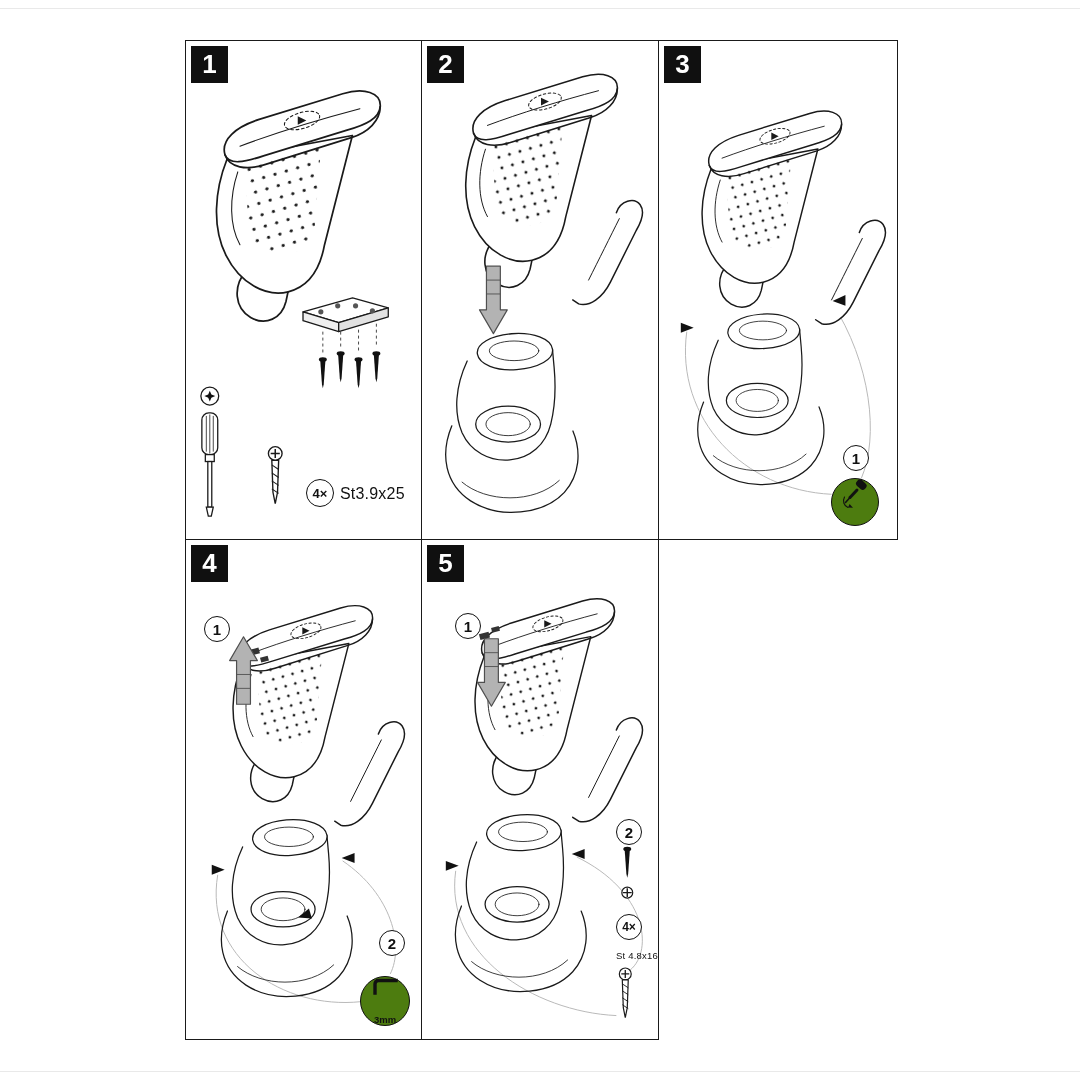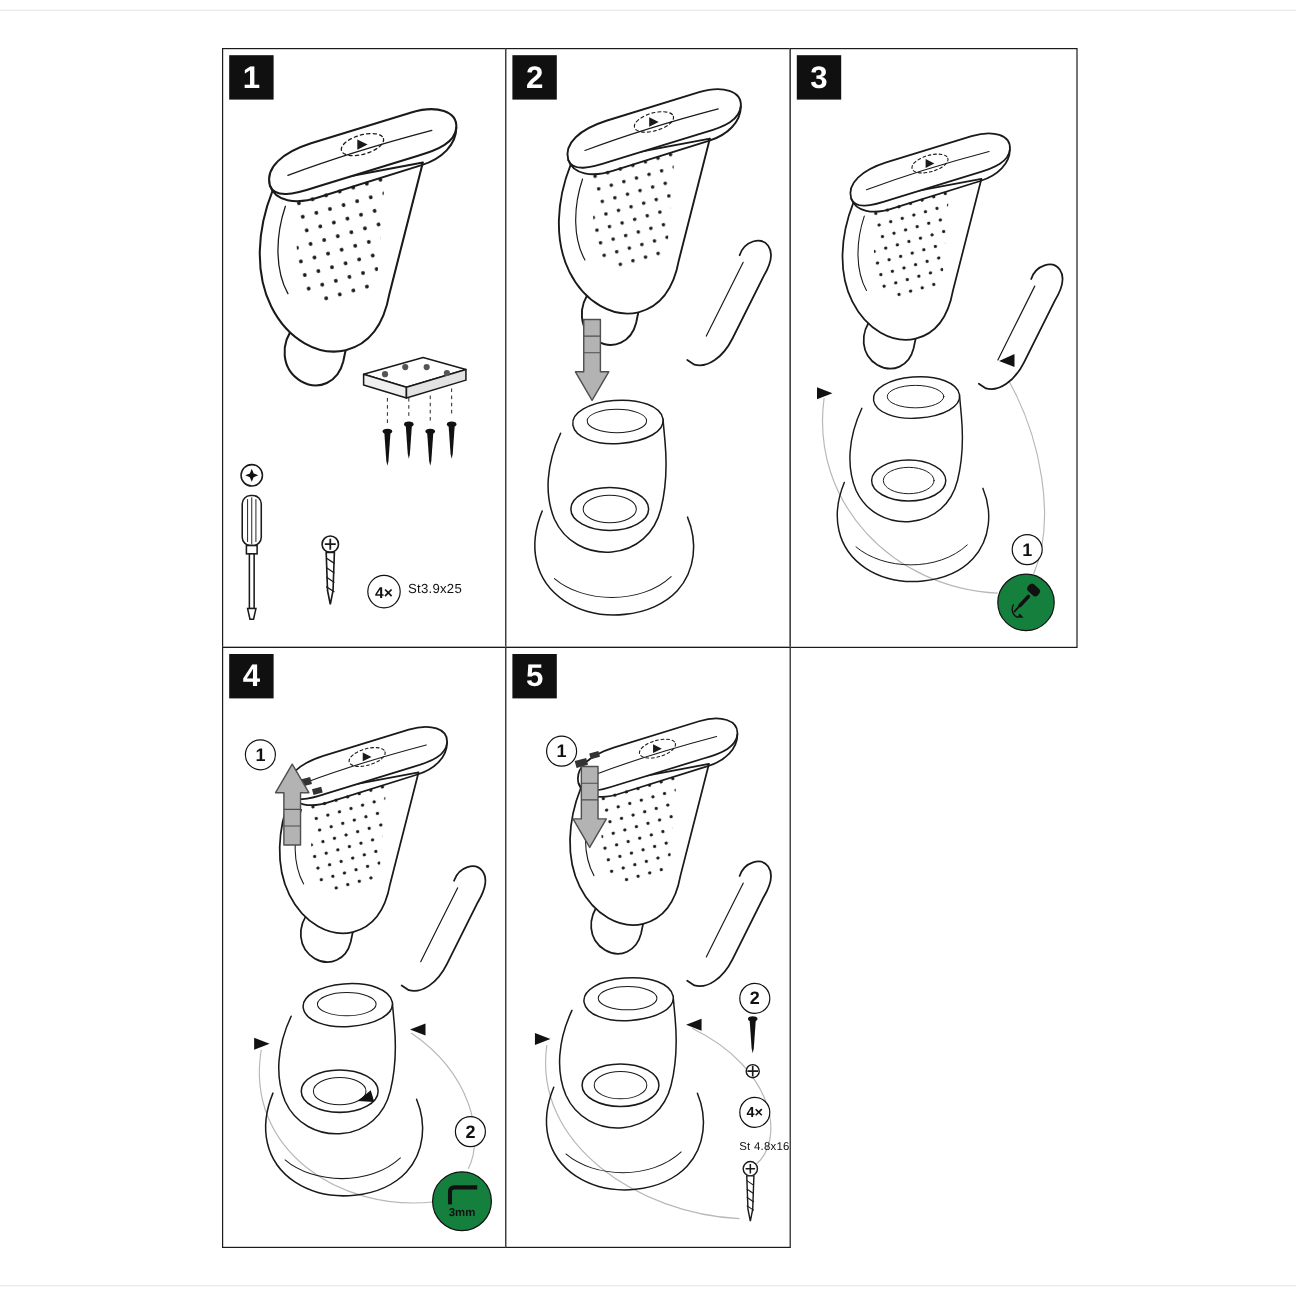--- a/index.html
+++ b/index.html
@@ -12,23 +12,23 @@
   .badge { position:absolute; left:5px; top:5px; width:37px; height:37px; background:#101010;
            color:#fff; display:flex; align-items:center; justify-content:center;
            font-size:26px; font-weight:bold; z-index:5; }
   .step-circle { position:absolute; width:26px; height:26px; border:1.7px solid #111; border-radius:50%;
                  background:#fff; display:flex; align-items:center; justify-content:center;
                  font-size:15px; font-weight:bold; z-index:6; }
   .qty-circle { position:absolute; width:28px; height:28px; border:1.7px solid #111; border-radius:50%;
                 background:#fff; display:flex; align-items:center; justify-content:center;
                 font-size:13px; font-weight:bold; z-index:6; }
   .qty-circle.small { width:26px; height:26px; font-size:12px; }
-  .tool-circle { position:absolute; border:1.7px solid #111; border-radius:50%; background:#15803d;
-                 display:flex; flex-direction:column; align-items:center; justify-content:center; z-index:6; }
-  .spec-label { position:absolute; font-size:11px; letter-spacing:0.2px; z-index:6; white-space:nowrap; }
+  .tool-circle { position:absolute; border:1.7px solid #111; border-radius:50%; background:#4d7c0f;
+                 display:flex; flex-direction:column; align-items:center; justify-content:space-between; z-index:6; }
+  .spec-label { position:absolute; font-size:16px; letter-spacing:0.2px; z-index:6; white-space:nowrap; }
   .spec-label.small { font-size:9.5px; text-align:right; }
   .hex-size { font-size:9.5px; font-weight:bold; margin-top:1px; }
 </style>
 </head>
 <body>
 
 <div class="canvas">
   <div class="frame-line" style="top:8px"></div>
   <div class="frame-line" style="top:1071px"></div>
 

